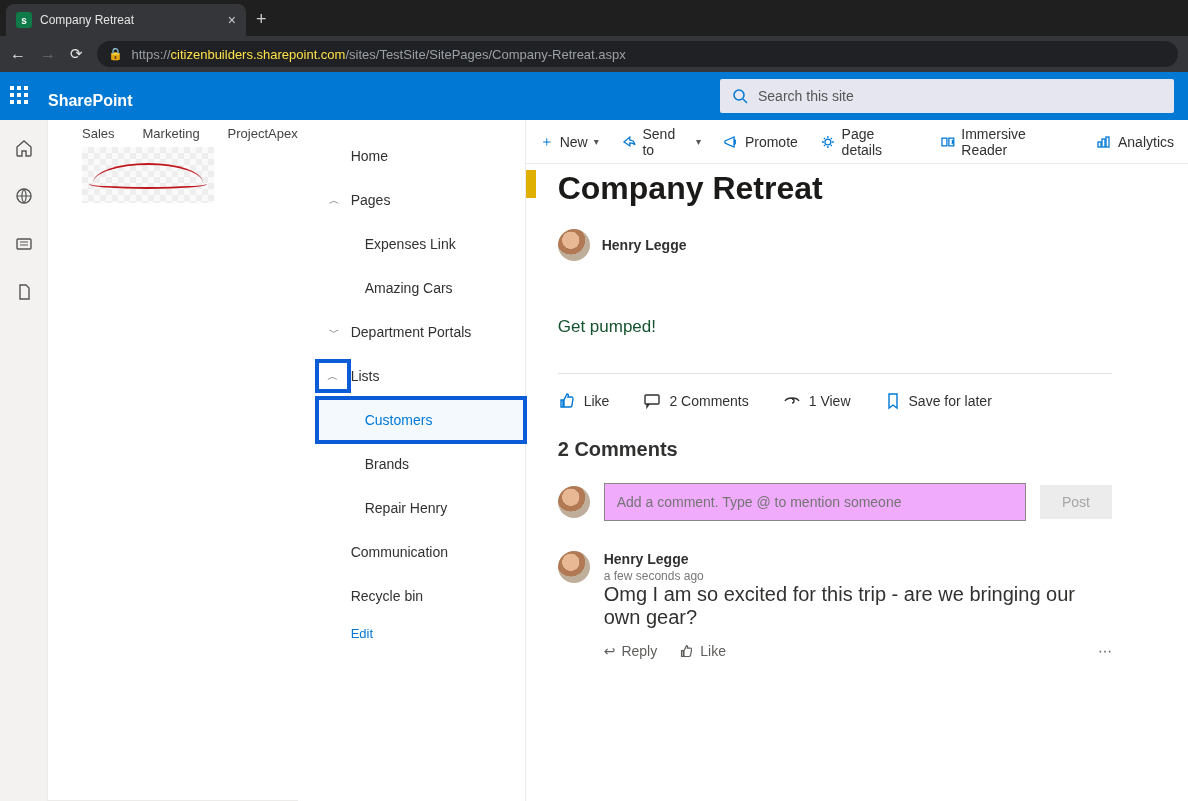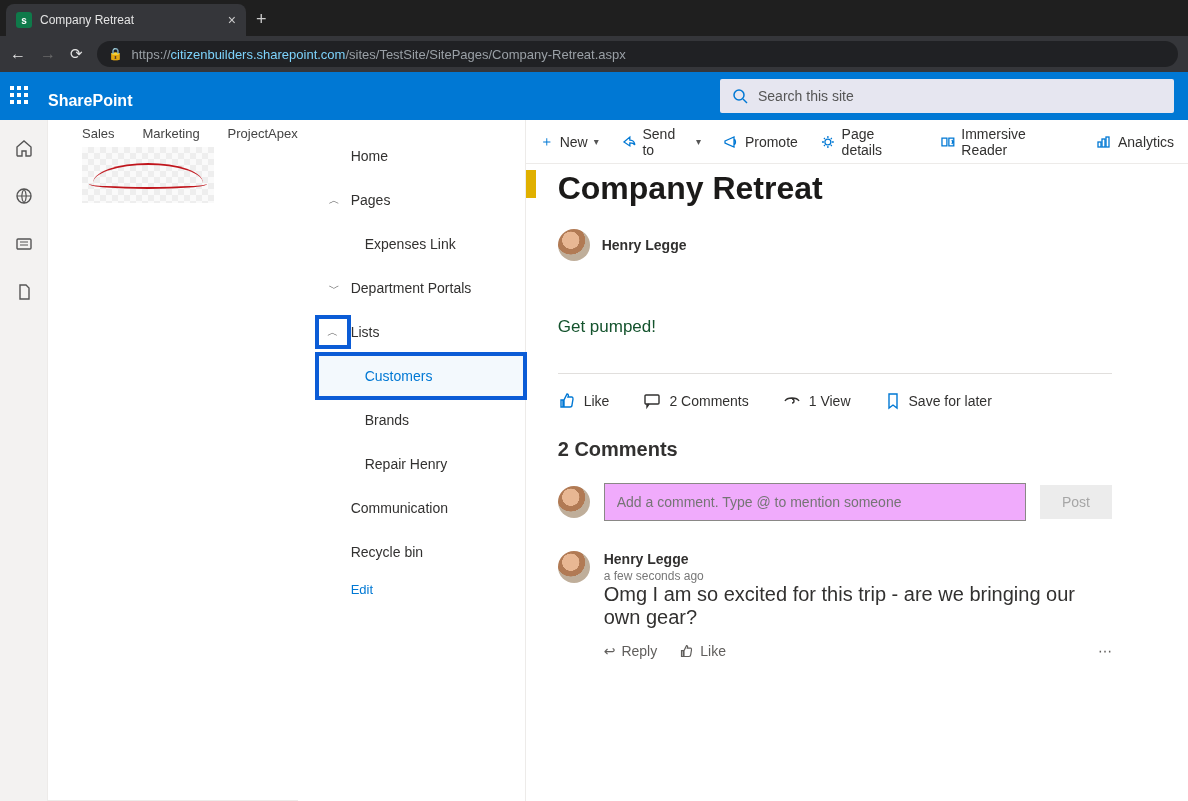--- a/index.html
+++ b/index.html
@@ -11,21 +11,21 @@
   .tab { background: #35363a; height: 32px; width: 240px; border-radius: 8px 8px 0 0; display: flex; align-items: center; padding: 0 10px; color: #e4e4e4; font-size: 12px; gap: 8px; }
   .favicon { width: 16px; height: 16px; background: #0f7a4a; border-radius: 3px; display:flex; align-items:center; justify-content:center; color:#fff; font-size:10px; font-weight:bold;}
   .tab-close { margin-left: auto; color: #ccc; font-size: 14px; }
   .new-tab { color: #ccc; font-size: 18px; padding: 6px 10px; }
   .addr-row { height: 36px; display: flex; align-items: center; padding: 0 10px; gap: 14px; background:#35363a; }
   .nav-arrow { color: #e4e4e4; font-size: 16px; }
   .nav-arrow.dim { color: #6a6a6a; }
   .reload { color: #e4e4e4; font-size: 15px; }
   .url-bar { flex: 1; background: #202124; border-radius: 14px; height: 26px; display: flex; align-items: center; padding: 0 12px; color: #9aa0a6; font-size: 13px; gap: 8px;}
   .lock { color:#9aa0a6; font-size:12px; }
-  .url-bar .dom { color:#7dd3fc; }
+  .url-bar .dom { color:#fde047; }
 
   
   .suite-header { height: 48px; background: #0078d4; color: #fff; display: flex; align-items: center; padding: 0 10px; gap: 18px; }
   .waffle { width:20px; height:20px; display:grid; grid-template-columns:repeat(3,4px); grid-template-rows:repeat(3,4px); gap:3px; }
   .waffle span { background:#fff; width:4px; height:4px; }
   .brand { font-weight:600; font-size:16px;margin-top:10px; }
   .search-box { margin-left:auto; background:#e6e6f0; height:34px; width:454px; border-radius:2px; display:flex; align-items:center; padding:0 12px; gap:10px; color:#555; font-size:14px; margin-right:4px;}
   .search-box svg { color:#0078d4; }
 
   
@@ -161,20 +161,23 @@
         <div class="nav-item">
             <span>Home</span>
           </div>
         <div class="nav-item section">
             <span class="chev">︿</span>
             <span>Pages</span>
           </div>
         <div class="nav-item sub">
             <span>Expenses Link</span>
           </div>
+        <div class="nav-item sub">
+            <span>Amazing Cars</span>
+          </div>
         <div class="nav-item section">
             <span class="chev">﹀</span>
             <span>Department Portals</span>
           </div>
         <div class="nav-item section">
           <span class="chev hl-box-sm" style="display:flex;align-items:center;justify-content:center;height:30px;left:0;width:32px;">︿</span>
           <span>Lists</span>
         </div>
         <div class="nav-item sub selected hl-box">
             <span>Customers</span>

